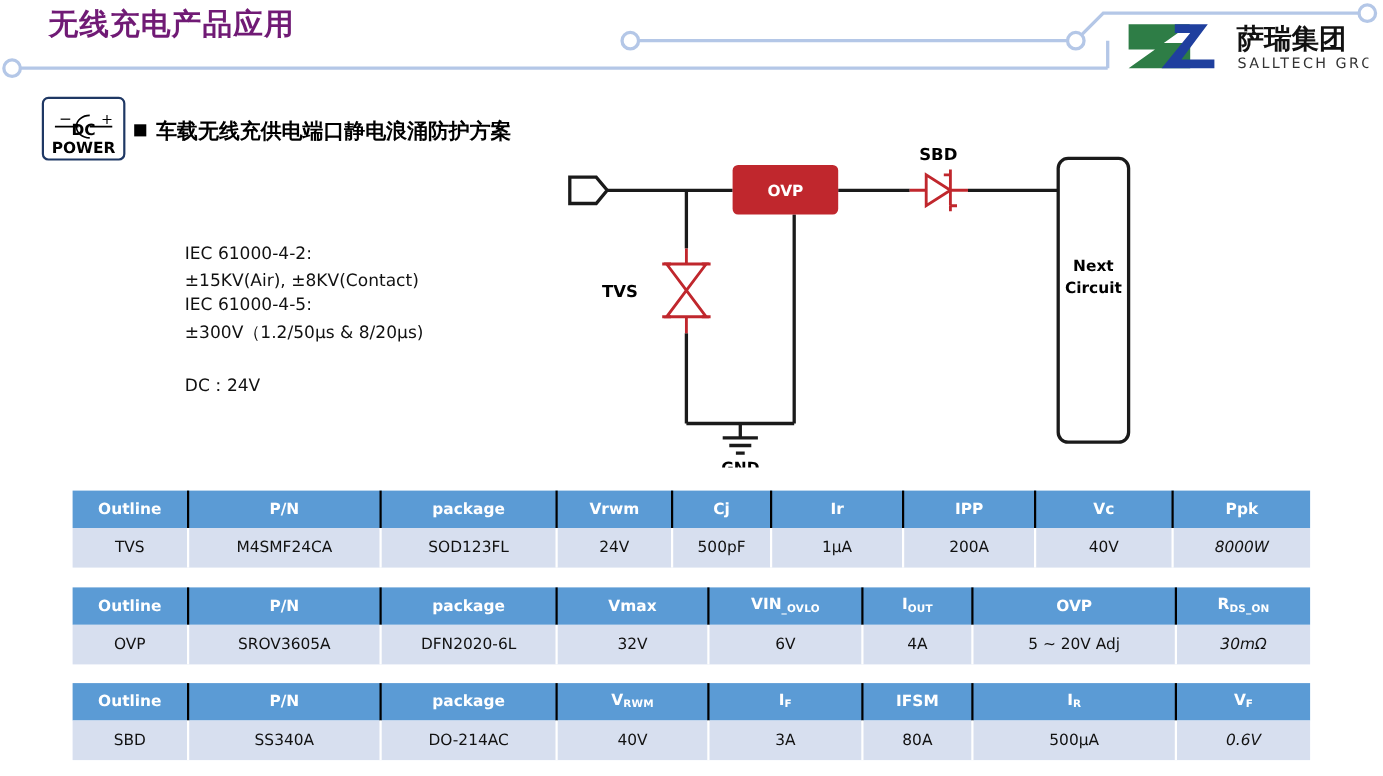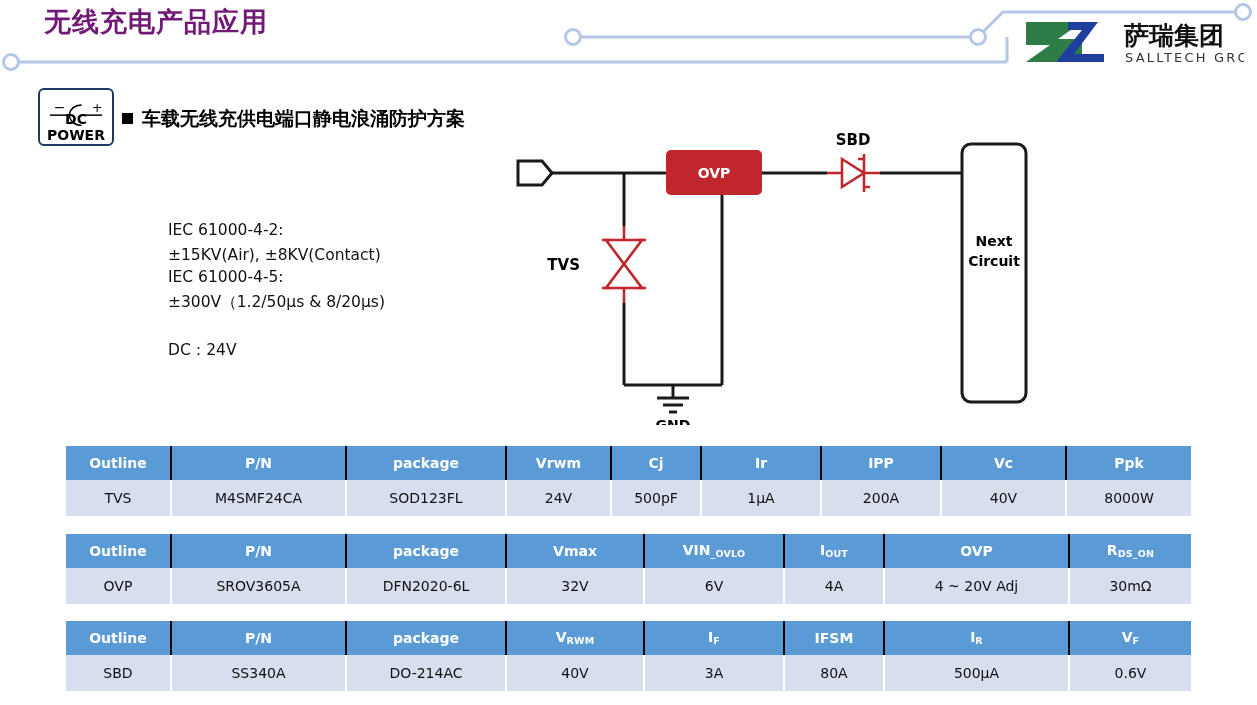--- a/index.html
+++ b/index.html
@@ -71,21 +71,21 @@
     border-right:2px solid #000000;
     padding:0;
   }
   .tbl th:last-child{border-right:none;margin-left:16px;}
   .tbl td{
     background:#D7DFEF;color:#111;
     font-size:14px;height:36px;text-align:center;
     border-right:2px solid #ffffff;
     padding:0;
   }
-  .tbl td:last-child{border-right:none;}
+  .tbl td:last-child{border-right:none;font-style:italic;}
   .tbl sub{font-size:9.5px;vertical-align:-0.22em;letter-spacing:0.2px;}
 </style>
 </head>
 <body>
 
 <div class="page">
 
   <svg class="deco" viewBox="0 0 1257 92">
     <g fill="none" stroke="#B4C7E7" stroke-width="3">
       <path d="M14 62 H1007"></path>
@@ -257,21 +257,21 @@
       </tr>
     </thead>
     <tbody>
       <tr>
         <td>OVP</td>
         <td>SROV3605A</td>
         <td>DFN2020-6L</td>
         <td>32V</td>
         <td>6V</td>
         <td>4A</td>
-        <td>4 ~ 20V Adj</td>
+        <td>5 ~ 20V Adj</td>
         <td>30mΩ</td>
       </tr>
     </tbody>
   </table>
 
   <table class="tbl t3">
     <colgroup>
       <col style="width:105px">
         <col style="width:175px">
         <col style="width:160px">

